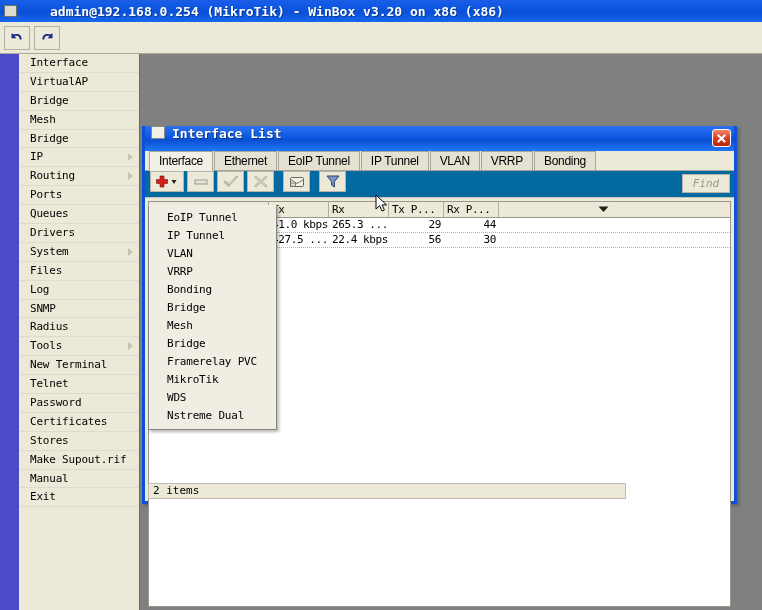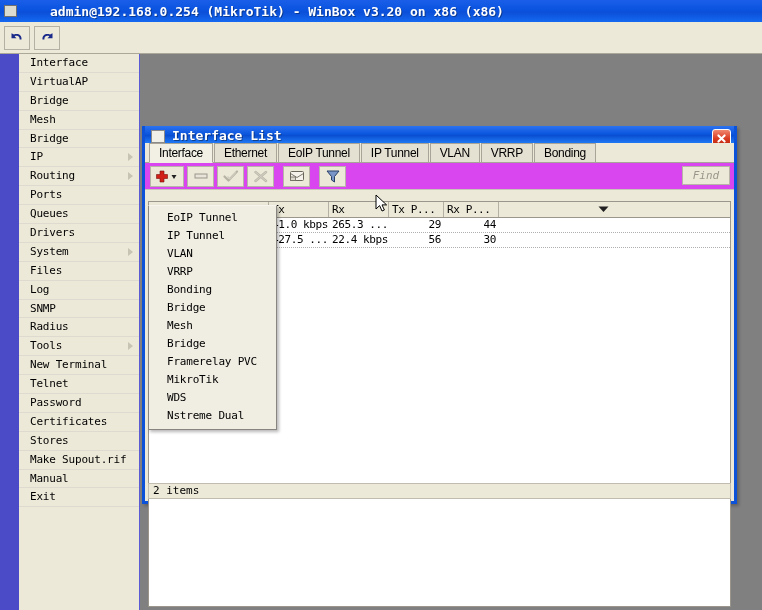--- a/index.html
+++ b/index.html
@@ -123,24 +123,24 @@
     position: absolute;
     left: 142px; top: 126px;
     width: 595px; height: 378px;
     border: 3px solid #0b52d8;
     border-top: none;
     box-sizing: border-box;
     background: #ece9d8;
     box-shadow: 2px 2px 3px rgba(0,0,0,0.25);
   }
   #iface-titlebar {
-    height: 17px;
+    height: 25px;
     background: linear-gradient(to bottom, #2b72f0 0%, #0b56de 48%, #0a4fd2 56%, #2078f4 100%);
     display: flex;
-    align-items: flex-end;
+    align-items: flex-start;
     padding-left: 6px;
     box-sizing: border-box;
     position: relative;
   }
   #iface-titlebar .winicon2 {
     width: 14px; height: 13px;
     background: #f0f0e8;
     border: 1px solid #8a8a8a;
     box-sizing: border-box;
     margin-right: 7px;
@@ -197,23 +197,22 @@
     background: #f2efe4;
     border-bottom: 1px solid #f2efe4;
     margin-bottom: -1px;
     height: 20px;
     line-height: 19px;
   }
 
   
   #iface-toolbar {
     height: 27px;
-    background: #d946ef;
-    display: flex;
-    align-items: center;
+    background: #0369a1;
+    display: flex;
     padding-left: 5px;
     box-sizing: border-box;
     position: relative;
     border-bottom: 1px solid #c8c4b8;
   }
   .wbtn {
     width: 27px; height: 21px;
     border: 1px solid #b8b4a8;
     background: #ece9d8;
     margin-right: 3px;
@@ -294,21 +293,21 @@
     overflow: hidden;
     font-family: "DejaVu Sans Mono", "Liberation Mono", monospace;
     letter-spacing: -0.4px;
   }
   .td.num { text-align: right; }
 
   
   #iface-status {
     position: absolute;
     left: 3px; bottom: 2px;
-    width: 583px; height: 16px;
+    width: 478px; height: 16px;
     background: #ece9d8;
     border: 1px solid #c0bcb0;
     box-sizing: border-box;
     font-size: 11px;
     line-height: 14px;
     padding-left: 4px;
     font-family: "DejaVu Sans Mono", "Liberation Mono", monospace;
     color: #000;
   }
 

